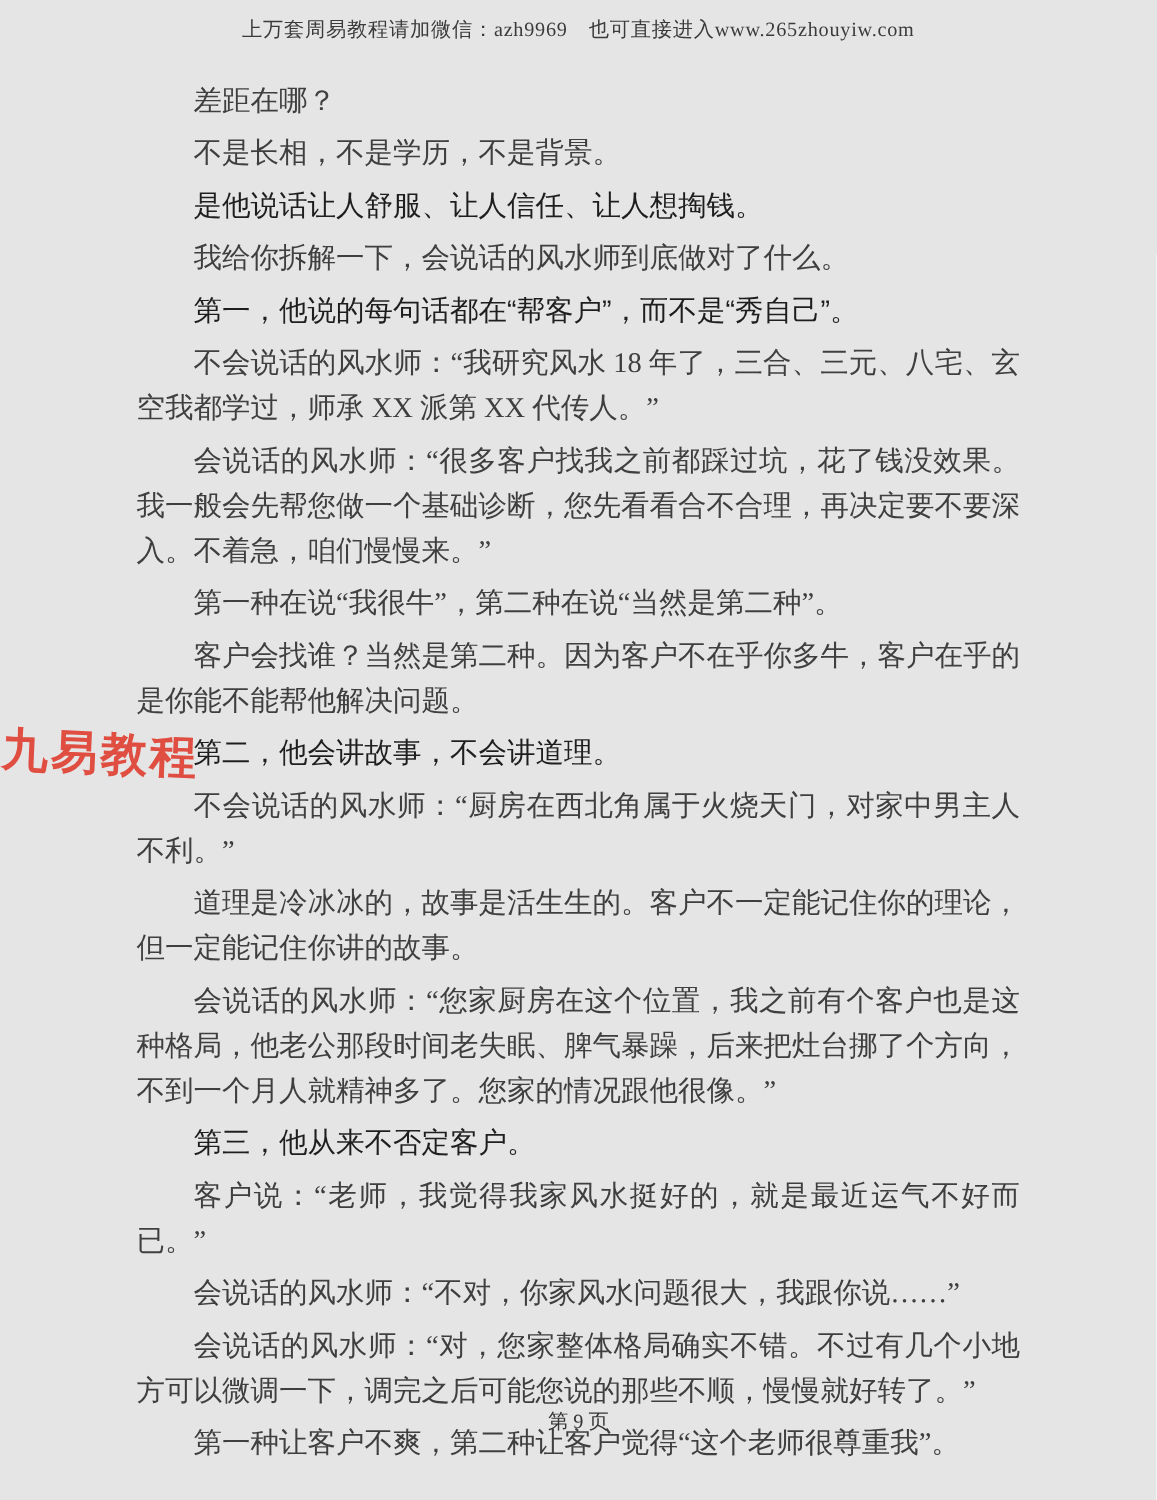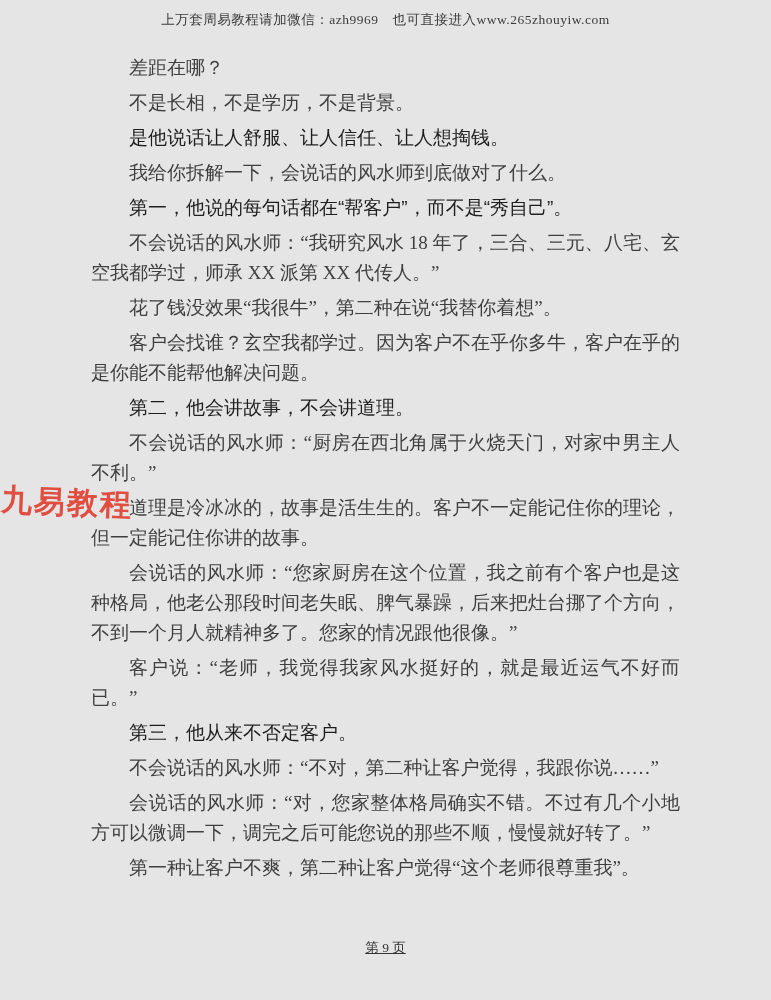--- a/index.html
+++ b/index.html
@@ -61,45 +61,45 @@
   }
   .footer {
     position: absolute;
     top: 939px;
     left: 0;
     width: 100%;
     text-align: center;
     font-size: 13.5px;
     color: #333333;
     white-space: pre;
-    text-decoration: underline;
   }
 </style>
 </head>
 <body>
 
 <div class="page">
   <div class="header">上万套周易教程请加微信：azh9969　也可直接进入www.265zhouyiw.com</div>
 
   <div class="content">
       <p class="para">差距在哪？</p>
       <p class="para">不是长相，不是学历，不是背景。</p>
       <p class="para bold">是他说话让人舒服、让人信任、让人想掏钱。</p>
       <p class="para">我给你拆解一下，会说话的风水师到底做对了什么。</p>
       <p class="para bold">第一，他说的每句话都在“帮客户”，而不是“秀自己”。</p>
       <p class="para">不会说话的风水师：“我研究风水 18 年了，三合、三元、八宅、玄空我都学过，师承 XX 派第 XX 代传人。”</p>
-      <p class="para">花了钱没效果“我很牛”，第二种在说“我替你着想”。</p>
-      <p class="para">客户会找谁？玄空我都学过。因为客户不在乎你多牛，客户在乎的是你能不能帮他解决问题。</p>
+      <p class="para">会说话的风水师：“很多客户找我之前都踩过坑，花了钱没效果。我一般会先帮您做一个基础诊断，您先看看合不合理，再决定要不要深入。不着急，咱们慢慢来。”</p>
+      <p class="para">第一种在说“我很牛”，第二种在说“当然是第二种”。</p>
+      <p class="para">客户会找谁？当然是第二种。因为客户不在乎你多牛，客户在乎的是你能不能帮他解决问题。</p>
       <p class="para bold">第二，他会讲故事，不会讲道理。</p>
       <p class="para">不会说话的风水师：“厨房在西北角属于火烧天门，对家中男主人不利。”</p>
       <p class="para">道理是冷冰冰的，故事是活生生的。客户不一定能记住你的理论，但一定能记住你讲的故事。</p>
       <p class="para">会说话的风水师：“您家厨房在这个位置，我之前有个客户也是这种格局，他老公那段时间老失眠、脾气暴躁，后来把灶台挪了个方向，不到一个月人就精神多了。您家的情况跟他很像。”</p>
+      <p class="para bold">第三，他从来不否定客户。</p>
       <p class="para">客户说：“老师，我觉得我家风水挺好的，就是最近运气不好而已。”</p>
-      <p class="para bold">第三，他从来不否定客户。</p>
-      <p class="para">不会说话的风水师：“不对，第二种让客户觉得，我跟你说……”</p>
+      <p class="para">会说话的风水师：“不对，你家风水问题很大，我跟你说……”</p>
       <p class="para">会说话的风水师：“对，您家整体格局确实不错。不过有几个小地方可以微调一下，调完之后可能您说的那些不顺，慢慢就好转了。”</p>
       <p class="para">第一种让客户不爽，第二种让客户觉得“这个老师很尊重我”。</p>
     </div>
 
   <div class="watermark" style="color: rgb(224, 70, 58);">九易教程</div>
 
   <div class="footer">第 9 页</div>
 </div>
 
 </body></html>

